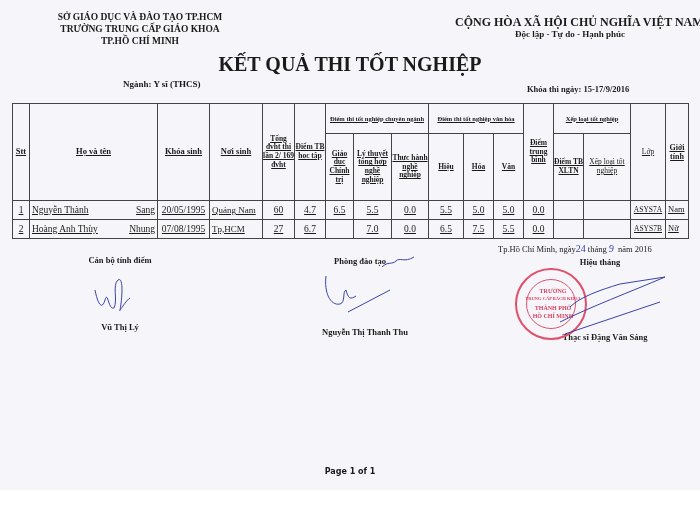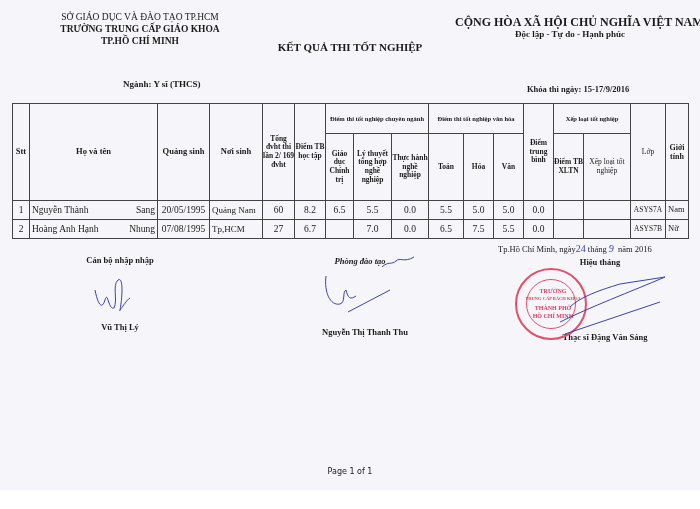--- a/index.html
+++ b/index.html
@@ -1,24 +1,24 @@
 <!DOCTYPE html>
 <html><head>
 <meta charset="utf-8">
 <style>
   html, body { margin:0; padding:0; }
   body { width:700px; height:509px; background:#f3f3f8; position:relative; overflow:hidden;
          font-family:"Liberation Serif", "DejaVu Serif", serif; color:#1a1a1a; }
   .page { position:absolute; left:0; top:0; width:700px; height:490px; background:#f6f6fa; }
   .bottom-strip { position:absolute; left:0; top:490px; width:700px; height:19px; background:#ffffff; }
   .abs { position:absolute; white-space:nowrap; }
-  .c { text-align:center; }
+  .c { text-align:center;font-weight:bold; }
   .b { font-weight:bold; }
   table { position:absolute; left:12px; top:103px; border-collapse:collapse; font-size:8px; }
-  td, th { border:1px solid #444; padding:0; text-align:center; vertical-align:middle; line-height:1.15; }
+  td, th { border:1px solid #444; padding:0; text-align:center; vertical-align:middle; line-height:1.15;text-decoration:underline; }
   th { font-weight:bold; font-size:7.5px; }
   td { font-size:9.5px; height:18px; }
   .left { text-align:left; padding-left:2px;margin-left:26px; }
   .name { display:flex; justify-content:space-between; padding:0 2px; }
   .sig { stroke:#3a43a8; fill:none; stroke-width:1; }
   .stamp { position:absolute; left:515px; top:268px; width:72px; height:72px; border-radius:50%;
            border:2px solid #e0506a; box-sizing:border-box; }
   .stamp-inner { position:absolute; left:9px; top:9px; width:50px; height:50px; border-radius:50%;
                  border:1px solid #e0506a; box-sizing:border-box; }
   .stamp-text { position:absolute; width:72px; left:0; text-align:center; color:#d8405e; font-size:6px; font-weight:bold; }
@@ -29,21 +29,21 @@
 <div class="page"></div>
 <div class="bottom-strip"></div>
 
 <div class="abs c" style="left:40px; top:12px; width:200px; font-size:9.5px;">SỞ GIÁO DỤC VÀ ĐÀO TẠO TP.HCM</div>
 <div class="abs c b" style="left:40px; top:24px; width:200px; font-size:9.5px;">TRƯỜNG TRUNG CẤP GIÁO KHOA</div>
 <div class="abs c b" style="left:40px; top:36px; width:200px; font-size:9.5px;">TP.HỒ CHÍ MINH</div>
 
 <div class="abs c b" style="left:455px; top:15px; width:230px; font-size:12px;">CỘNG HÒA XÃ HỘI CHỦ NGHĨA VIỆT NAM</div>
 <div class="abs c b" style="left:455px; top:29px; width:230px; font-size:9px;">Độc lập - Tự do - Hạnh phúc</div>
 
-<div class="abs c b" style="left:200px; top:41px; width:300px; font-size:11px;">KẾT QUẢ THI TỐT NGHIỆP</div>
+<div class="abs c b" style="left:200px; top:53px; width:300px; font-size:20px;">KẾT QUẢ THI TỐT NGHIỆP</div>
 
 <div class="abs b" style="left:123px; top:79px; font-size:9px;">Ngành: Y sĩ (THCS)</div>
 <div class="abs b" style="left:527px; top:84px; font-size:8.5px;">Khóa thi ngày: 15-17/9/2016</div>
 
 <table>
   <colgroup>
     <col style="width:17px">
       <col style="width:128px">
       <col style="width:52px">
       <col style="width:53px">
@@ -58,70 +58,70 @@
     <col style="width:30px">
       <col style="width:30px">
       <col style="width:47px">
       <col style="width:35px">
     <col style="width:23px">
   </colgroup>
   <tbody>
       <tr style="height:30px">
     <th rowspan="2" style="font-size:8.5px">Stt</th>
     <th rowspan="2" style="font-size:8.5px">Họ và tên</th>
-    <th rowspan="2" style="font-size:8.5px">Quảng sinh</th>
+    <th rowspan="2" style="font-size:8.5px">Khóa sinh</th>
     <th rowspan="2" style="font-size:8.5px">Nơi sinh</th>
     <th rowspan="2">Tổng đvht thi lần 2/ 169 đvht</th>
     <th rowspan="2">Điểm TB học tập</th>
     <th colspan="3" style="font-size:6.5px">Điểm thi tốt nghiệp chuyên ngành</th>
     <th colspan="3" style="font-size:6.5px">Điểm thi tốt nghiệp văn hóa</th>
     <th rowspan="2">Điểm trung bình</th>
     <th colspan="2" style="font-size:6.5px">Xếp loại tốt nghiệp</th>
     <th rowspan="2" style="font-weight:normal">Lớp</th>
     <th rowspan="2" style="font-size:8px">Giới tính</th>
   </tr>
   <tr style="height:67px">
     <th>Giáo dục Chính trị</th>
     <th>Lý thuyết tổng hợp nghề nghiệp</th>
     <th>Thực hành nghề nghiệp</th>
-    <th>Toán</th>
+    <th>Hiệu</th>
     <th>Hóa</th>
     <th>Văn</th>
     <th>Điểm TB XLTN</th>
     <th style="font-weight:normal">Xếp loại tốt nghiệp</th>
   </tr>
   <tr>
     <td>1</td>
     <td>
           <div class="name">
             <span>Nguyễn Thành</span>
             <span>Sang</span>
           </div>
         </td>
     <td>20/05/1995</td>
     <td class="left" style="font-size:9px">Quảng Nam</td>
     <td>60</td>
-    <td>8.2</td>
+    <td>4.7</td>
     <td>6.5</td>
     <td>5.5</td>
     <td>0.0</td>
     <td>5.5</td>
     <td>5.0</td>
     <td>5.0</td>
     <td>0.0</td>
     <td></td>
     <td></td>
     <td style="font-size:7.5px">ASYS7A</td>
     <td class="left" style="font-size:8.5px">Nam</td>
   </tr>
   <tr>
     <td>2</td>
     <td>
           <div class="name">
-            <span>Hoàng Anh Hạnh</span>
+            <span>Hoàng Anh Thùy</span>
             <span>Nhung</span>
           </div>
         </td>
     <td>07/08/1995</td>
     <td class="left" style="font-size:9px">Tp,HCM</td>
     <td>27</td>
     <td>6.7</td>
     <td></td>
     <td>7.0</td>
     <td>0.0</td>
@@ -134,24 +134,24 @@
     <td style="font-size:7.5px">ASYS7B</td>
     <td class="left" style="font-size:8.5px">Nữ</td>
   </tr>
 </tbody>
   </table>
 
 <div class="abs" style="left:498px; top:243px; font-size:8.5px;">
   <span>Tp.Hồ Chí Minh, ngày</span><span style="color:#3a43a8; font-size:10px;">24</span> <span>tháng</span> <span style="color:#3a43a8; font-style:italic; font-size:10px;">9</span> &nbsp;<span>năm 2016</span>
 </div>
 
-<div class="abs b c" style="left:60px; top:255px; width:120px; font-size:8.5px;">Cán bộ nhập nhập</div>
+<div class="abs b c" style="left:60px; top:255px; width:120px; font-size:8.5px;">Cán bộ tính điểm</div>
 <div class="abs b c" style="left:60px; top:322px; width:120px; font-size:8.5px;">Vũ Thị Lý</div>
 
-<div class="abs b c" style="left:300px; top:256px; width:120px; font-size:8.5px;font-style:italic;">Phòng đào tạo</div>
+<div class="abs b c" style="left:300px; top:256px; width:120px; font-size:8.5px;">Phòng đào tạo</div>
 <div class="abs b c" style="left:290px; top:327px; width:150px; font-size:8.5px;">Nguyễn Thị Thanh Thu</div>
 
 <div class="abs b c" style="left:560px; top:257px; width:80px; font-size:8.5px;">Hiệu tháng</div>
 <div class="abs b c" style="left:530px; top:332px; width:150px; font-size:8.5px;">Thạc sĩ Đặng Văn Sáng</div>
 
 <div class="stamp">
   <div class="stamp-inner"></div>
   <div class="stamp-text" style="top:18px">TRƯỜNG</div>
   <div class="stamp-text" style="top:26px; font-size:4.5px">TRUNG CẤP BÁCH KHOA</div>
   <div class="stamp-text" style="top:35px">THÀNH PHỐ</div>

